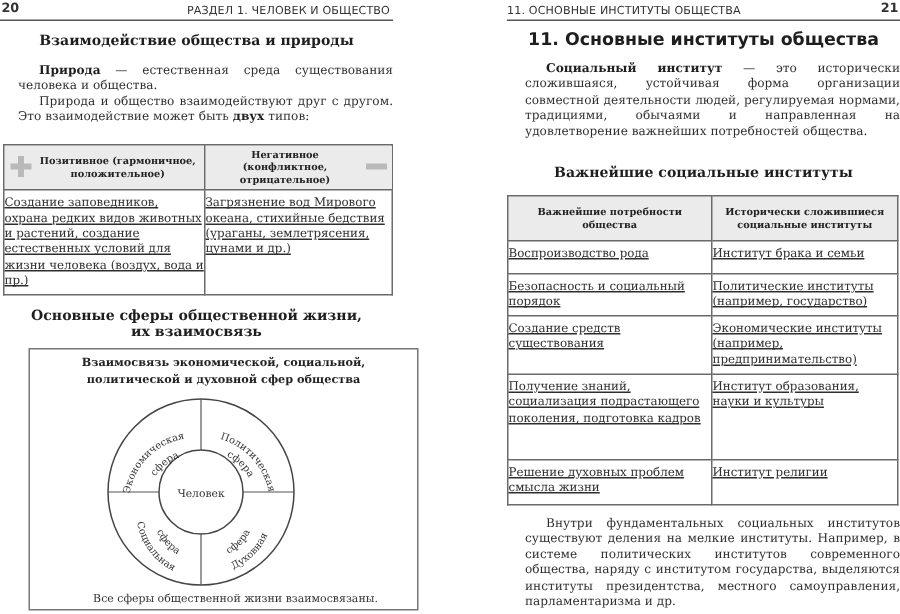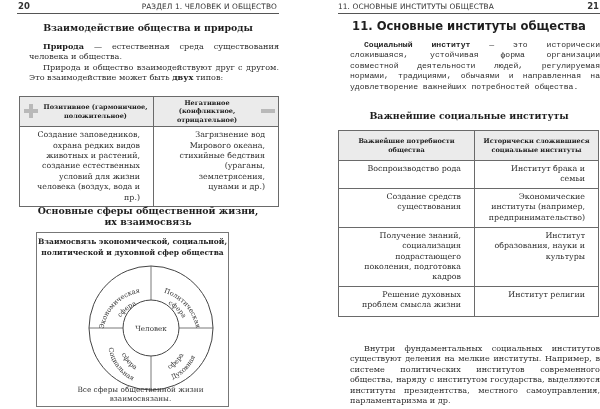--- a/index.html
+++ b/index.html
@@ -1,47 +1,47 @@
 <!DOCTYPE html>
 <html><head>
 <meta charset="utf-8">
 <style>
   html, body { margin:0; padding:0; }
   body { width:600px; height:409px; background:#ffffff; position:relative; overflow:hidden;
          font-family:"DejaVu Serif", serif; color:#2a2a2a; }
   .page { position:absolute; top:0; height:409px; }
-  .page-left { left:0; width:262px;margin-left:17px; }
+  .page-left { left:0; width:262px; }
   .page-right { left:338px; width:262px; }
   .running-head { position:absolute; top:1px; left:0; right:0; height:12px; border-bottom:1px solid #555;
                   font-family:"DejaVu Sans", sans-serif; font-size:8px; color:#333; }
   .running-head .num { position:absolute; top:0; font-weight:bold; font-size:8.5px; }
   .running-head .title { position:absolute; top:1px; font-size:7.4px; letter-spacing:0.1px; }
   .page-left .running-head .num { left:1px; }
   .page-left .running-head .title { right:2px; }
   .page-right .running-head .num { right:1px; }
   .page-right .running-head .title { left:0; }
 
   .h-serif { position:absolute; left:0; right:0; text-align:center; font-weight:bold; font-size:9.4px; color:#1e1e1e; }
   .h-sans { position:absolute; left:0; right:0; text-align:center; font-family:"DejaVu Sans", sans-serif;
             font-weight:bold; font-size:11.6px; color:#1e1e1e; }
   .para { position:absolute; left:0; right:0; font-size:8.1px; line-height:10.4px; text-align:justify; color:#2e2e2e;padding-left:12px; }
   .para b { color:#1e1e1e; }
   .indent { text-indent:14px; }
 
   table { border-collapse:collapse; position:absolute; table-layout:fixed;border-radius:26px; }
   td, th { border:1px solid #6a6a6a; vertical-align:top; }
   th { background:#ebebeb; font-weight:bold; font-size:6.5px; line-height:8.4px; text-align:center; vertical-align:middle; color:#222; }
-  td { font-size:7.9px; line-height:10.4px; padding:3px 13px; color:#2e2e2e; text-align:right; }
+  td { font-size:7.9px; line-height:10.4px; padding:3px 0; color:#2e2e2e; text-align:left;text-decoration:underline; }
 
   .plus-icon { position:absolute; left:4px; top:7px; width:14px; height:14px; }
   .plus-icon:before { content:""; position:absolute; left:5px; top:0; width:4px; height:14px; background:#b9b9b9; }
   .plus-icon:after { content:""; position:absolute; left:0; top:5px; width:14px; height:4px; background:#b9b9b9; }
   .minus-icon { position:absolute; right:3px; top:12px; width:14px; height:4px; background:#b9b9b9; }
 
-  .diagram-box { position:absolute; left:19px; top:232px; width:193px; height:175px; border:1px solid #777; box-sizing:border-box; }
+  .diagram-box { position:absolute; left:19px; top:232px; width:260px; height:175px; border:1px solid #777; box-sizing:border-box; }
   .diagram-box .caption-top { position:absolute; top:4px; left:0; right:0; text-align:center; font-weight:bold; font-size:7.5px; line-height:10.5px; color:#222; }
   .diagram-box .caption-bottom { position:absolute; bottom:3px; left:16px; right:0; text-align:center; font-size:7.3px; color:#333; }
   svg text { font-family:"DejaVu Serif", serif; fill:#333; }
 </style>
 </head>
 <body>
 
 <div class="page page-left">
   <div class="running-head">
     <span class="num">20</span>
@@ -119,37 +119,41 @@
 </div>
 
 <div class="page page-right">
   <div class="running-head">
     <span class="title">11. ОСНОВНЫЕ ИНСТИТУТЫ ОБЩЕСТВА</span>
     <span class="num">21</span>
   </div>
 
   <div class="h-sans" style="top:19px;">11. Основные институты общества</div>
 
-  <div class="para indent" style="top:40px;font-family:Liberation Mono, monospace;"><b>Социальный институт</b><span> — это исторически сложившаяся, устойчивая форма организации совместной деятельности людей, регулируемая нормами, традициями, обычаями и направленная на удовлетворение важнейших потребностей общества.</span></div>
+  <div class="para indent" style="top:40px;"><b>Социальный институт</b><span> — это исторически сложившаяся, устойчивая форма организации совместной деятельности людей, регулируемая нормами, традициями, обычаями и направленная на удовлетворение важнейших потребностей общества.</span></div>
 
   <div class="h-serif" style="top:110px;">Важнейшие социальные институты</div>
 
   <table style="left:0; top:130px; width:260px;">
     <colgroup>
         <col style="width:136px">
         <col style="width:124px">
       </colgroup>
     <tbody>
         <tr style="height:30px;">
       <th style="padding:2px 4px;">Важнейшие потребности общества</th>
       <th style="padding:2px 4px;">Исторически сложившиеся социальные институты</th>
     </tr>
     <tr style="height:22px;">
       <td>Воспроизводство рода</td>
       <td>Институт брака и семьи</td>
+    </tr>
+    <tr style="height:27px;">
+      <td>Безопасность и социальный порядок</td>
+      <td>Политические институты (например, государство)</td>
     </tr>
     <tr style="height:39px;">
       <td>Создание средств существования</td>
       <td>Экономические институты (например, предпринимательство)</td>
     </tr>
     <tr style="height:57px;margin-left:36px;">
       <td>Получение знаний, социализация подрастающего поколения, подготовка кадров</td>
       <td>Институт образования, науки и культуры</td>
     </tr>
     <tr style="height:30px;">

